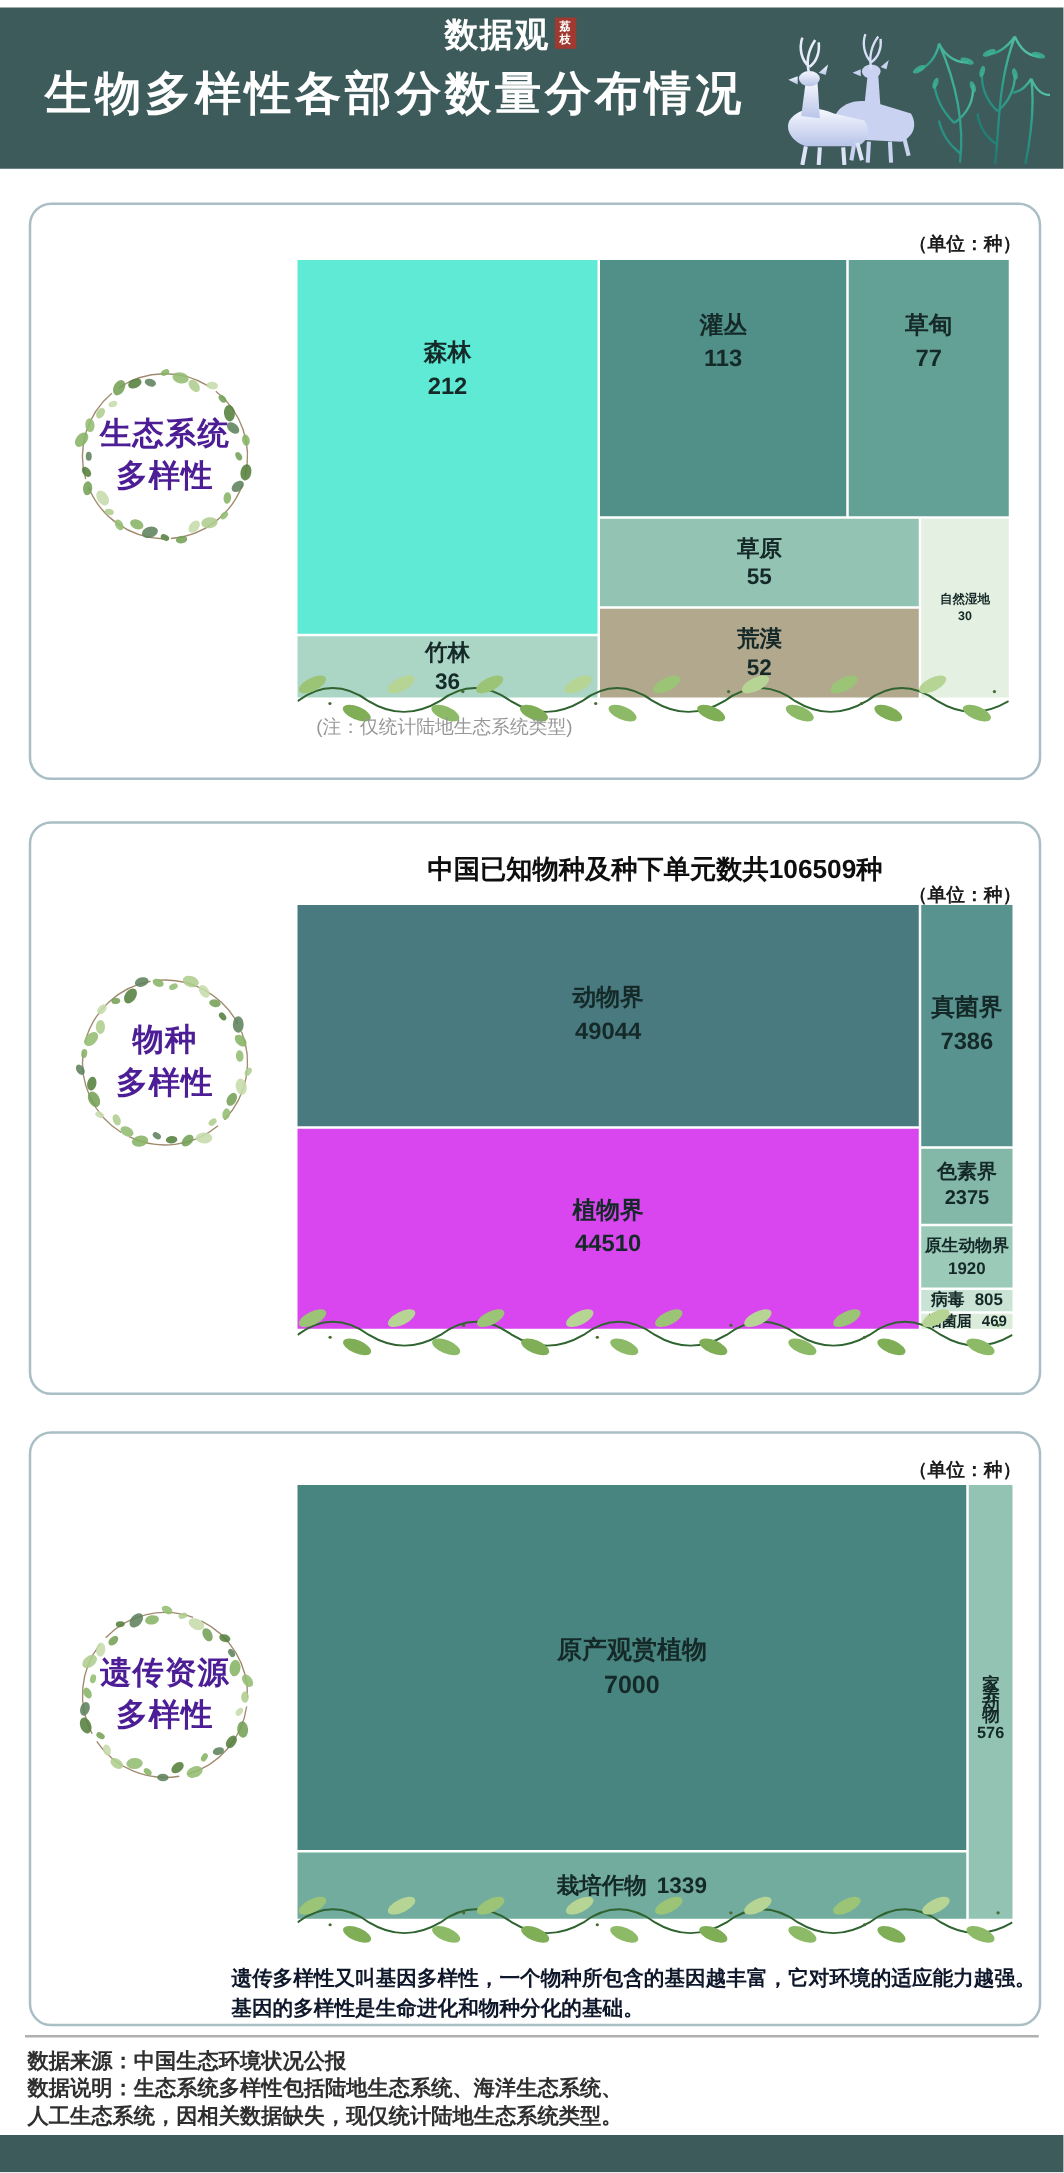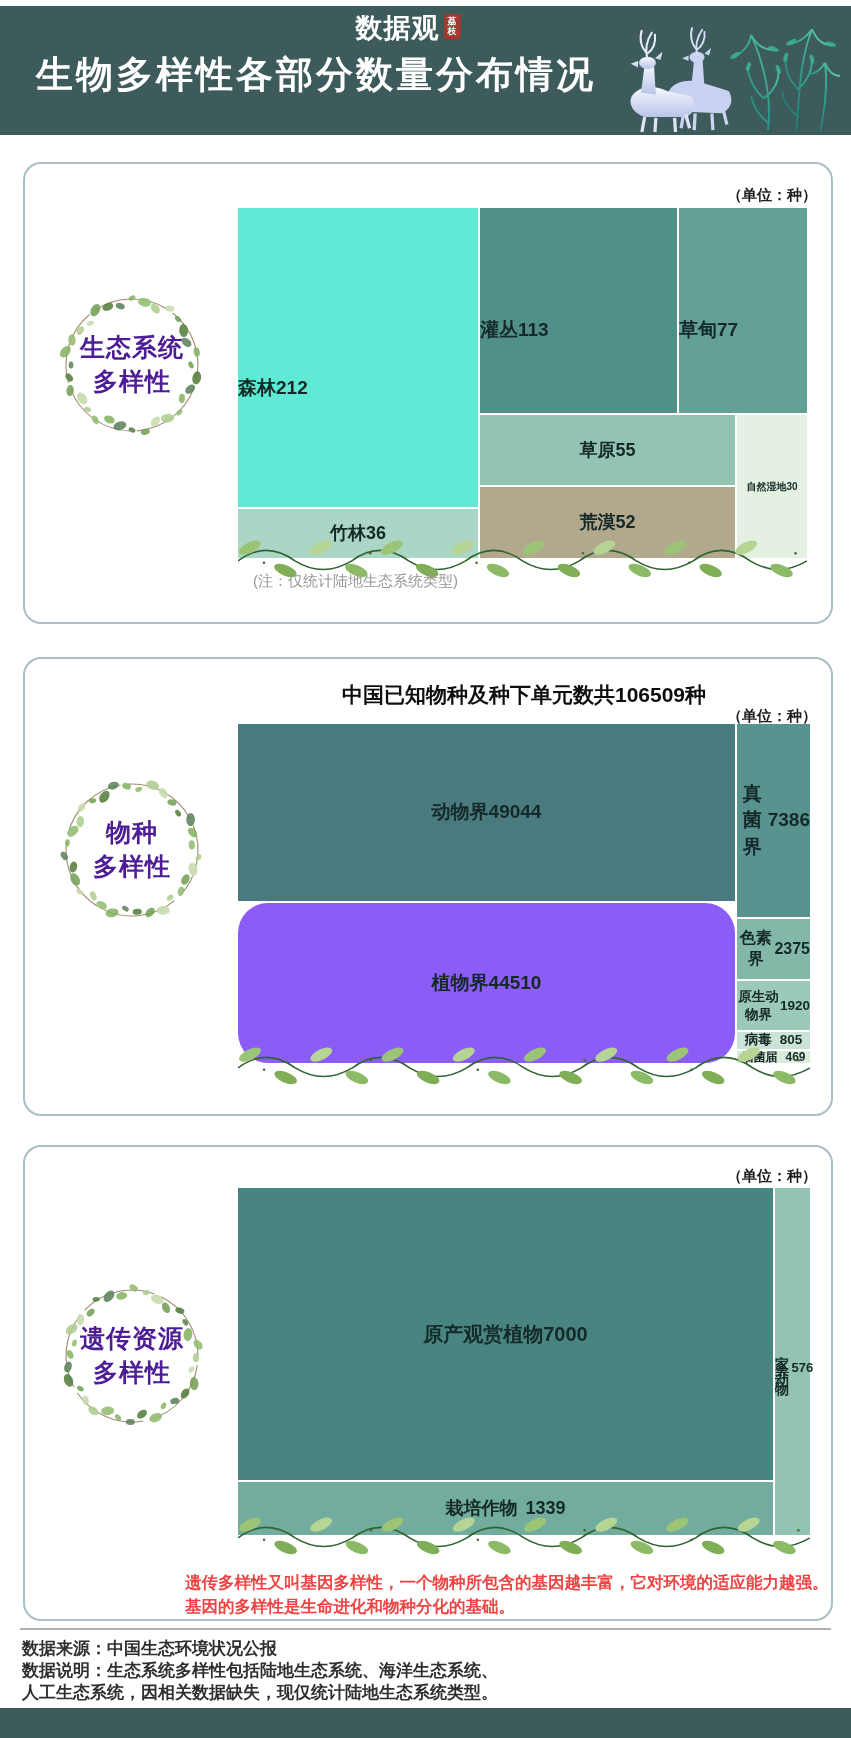--- a/index.html
+++ b/index.html
@@ -20,28 +20,28 @@
   .card3{top:1145px;height:472px;}
   .wreath{position:absolute;left:22px;width:170px;height:170px;}
   .card1 .wreath{top:116px;} .card2 .wreath{top:106px;} .card3 .wreath{top:124px;}
   .wreath-svg{position:absolute;inset:0;width:170px;height:170px;}
   .wreath-label{position:absolute;inset:0;display:flex;flex-direction:column;justify-content:center;align-items:center;
                 font-size:25px;font-weight:700;color:#4c1d95;line-height:1.35;letter-spacing:1px;}
   .unit{position:absolute;right:14px;font-size:15px;font-weight:600;color:#1c1c1c;}
   .card1 .unit{top:22px;} .card2 .unit{top:48px;} .card3 .unit{top:20px;}
   .subtitle{position:absolute;left:213px;width:572px;top:22px;text-align:center;font-size:21px;font-weight:700;color:#0e0e0e;}
   .note{position:absolute;left:228px;top:408px;font-size:15px;color:#979797;z-index:6;}
-  .desc{position:absolute;left:160px;top:424px;width:662px;font-size:16.5px;line-height:1.45;color:#ef4444;
+  .desc{position:absolute;left:160px;top:424px;width:662px;font-size:16.5px;line-height:1.45;color:#0f172a;
         font-family:"Liberation Serif",serif;font-weight:600;}
   
   .tm{position:absolute;left:213px;}
   .tm1{top:44px;width:569px;height:350px;}
   .tm2{top:65px;width:572px;height:339px;}
   .tm3{top:41px;width:572px;height:347px;}
-  .cell{position:absolute;display:flex;flex-direction:row;align-items:center;justify-content:center;
+  .cell{position:absolute;display:flex;flex-direction:column;align-items:center;justify-content:center;
         color:#152a28;font-weight:600;text-align:center;font-size:19px;line-height:1.4;box-sizing:border-box;}
   .cell.row{flex-direction:row;gap:8px;}
   
   .t1-forest{left:0;top:0;width:240px;height:299px;justify-content:flex-start;padding-top:62px;}
   .t1-bamboo{left:0;top:301px;width:240px;height:49px;font-size:18px;line-height:1.25;}
   .t1-shrub{left:242px;top:0;width:197px;height:205px;justify-content:flex-start;padding-top:40px;}
   .t1-meadow{left:441px;top:0;width:128px;height:205px;justify-content:flex-start;padding-top:40px;}
   .t1-grassland{left:242px;top:207px;width:255px;height:70px;font-size:18px;line-height:1.25;}
   .t1-desert{left:242px;top:279px;width:255px;height:71px;font-size:18px;line-height:1.25;}
   .t1-wetland{left:499px;top:207px;width:70px;height:143px;font-size:10px;line-height:1.4;}
@@ -279,21 +279,21 @@
         <div>多样性</div>
       </div>
     </div>
     <div class="subtitle">中国已知物种及种下单元数共106509种</div>
     <div class="unit">（单位：种）</div>
     <div class="tm tm2">
       <div class="cell t2-animal" style="background: rgb(72, 122, 128);">
         <div class="cl">动物界</div>
         <div class="cv">49044</div>
       </div>
-      <div class="cell t2-plant" style="background: #8b5cf6; border-radius: 30px;">
+      <div class="cell t2-plant" style="background: #d946ef;">
         <div class="cl">植物界</div>
         <div class="cv">44510</div>
       </div>
       <div class="cell t2-fungi" style="background: rgb(88, 147, 144);">
         <div class="cl">真菌界</div>
         <div class="cv">7386</div>
       </div>
       <div class="cell t2-chromista" style="background: rgb(131, 184, 168);">
         <div class="cl">色素界</div>
         <div class="cv">2375</div>

